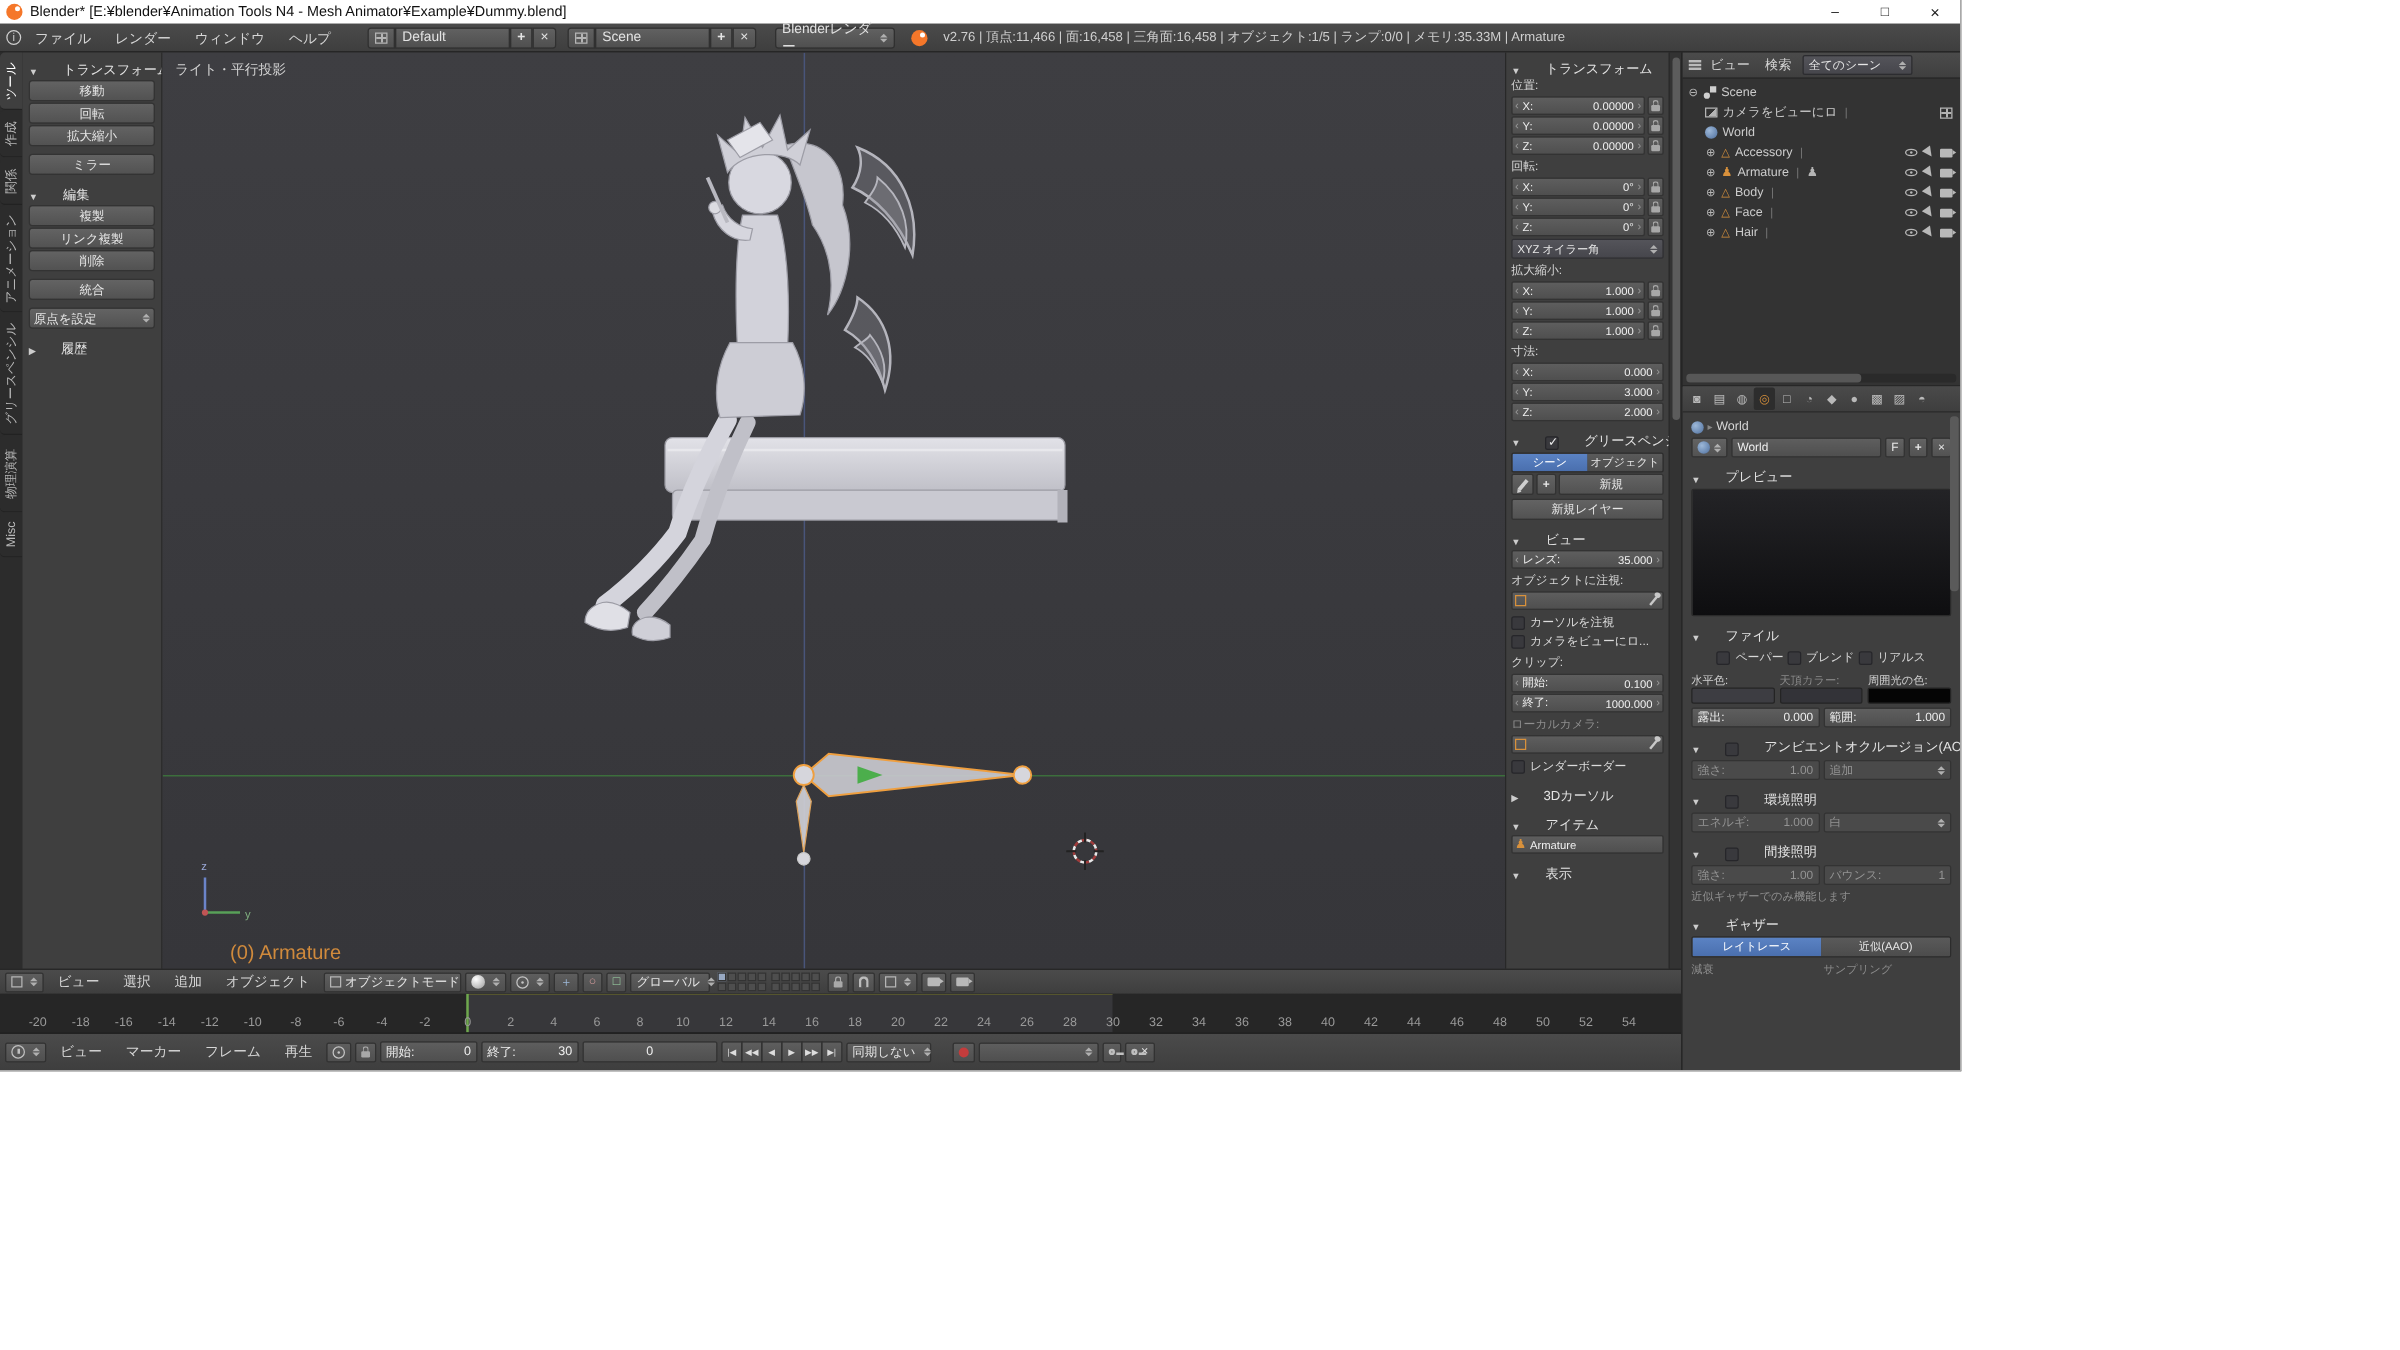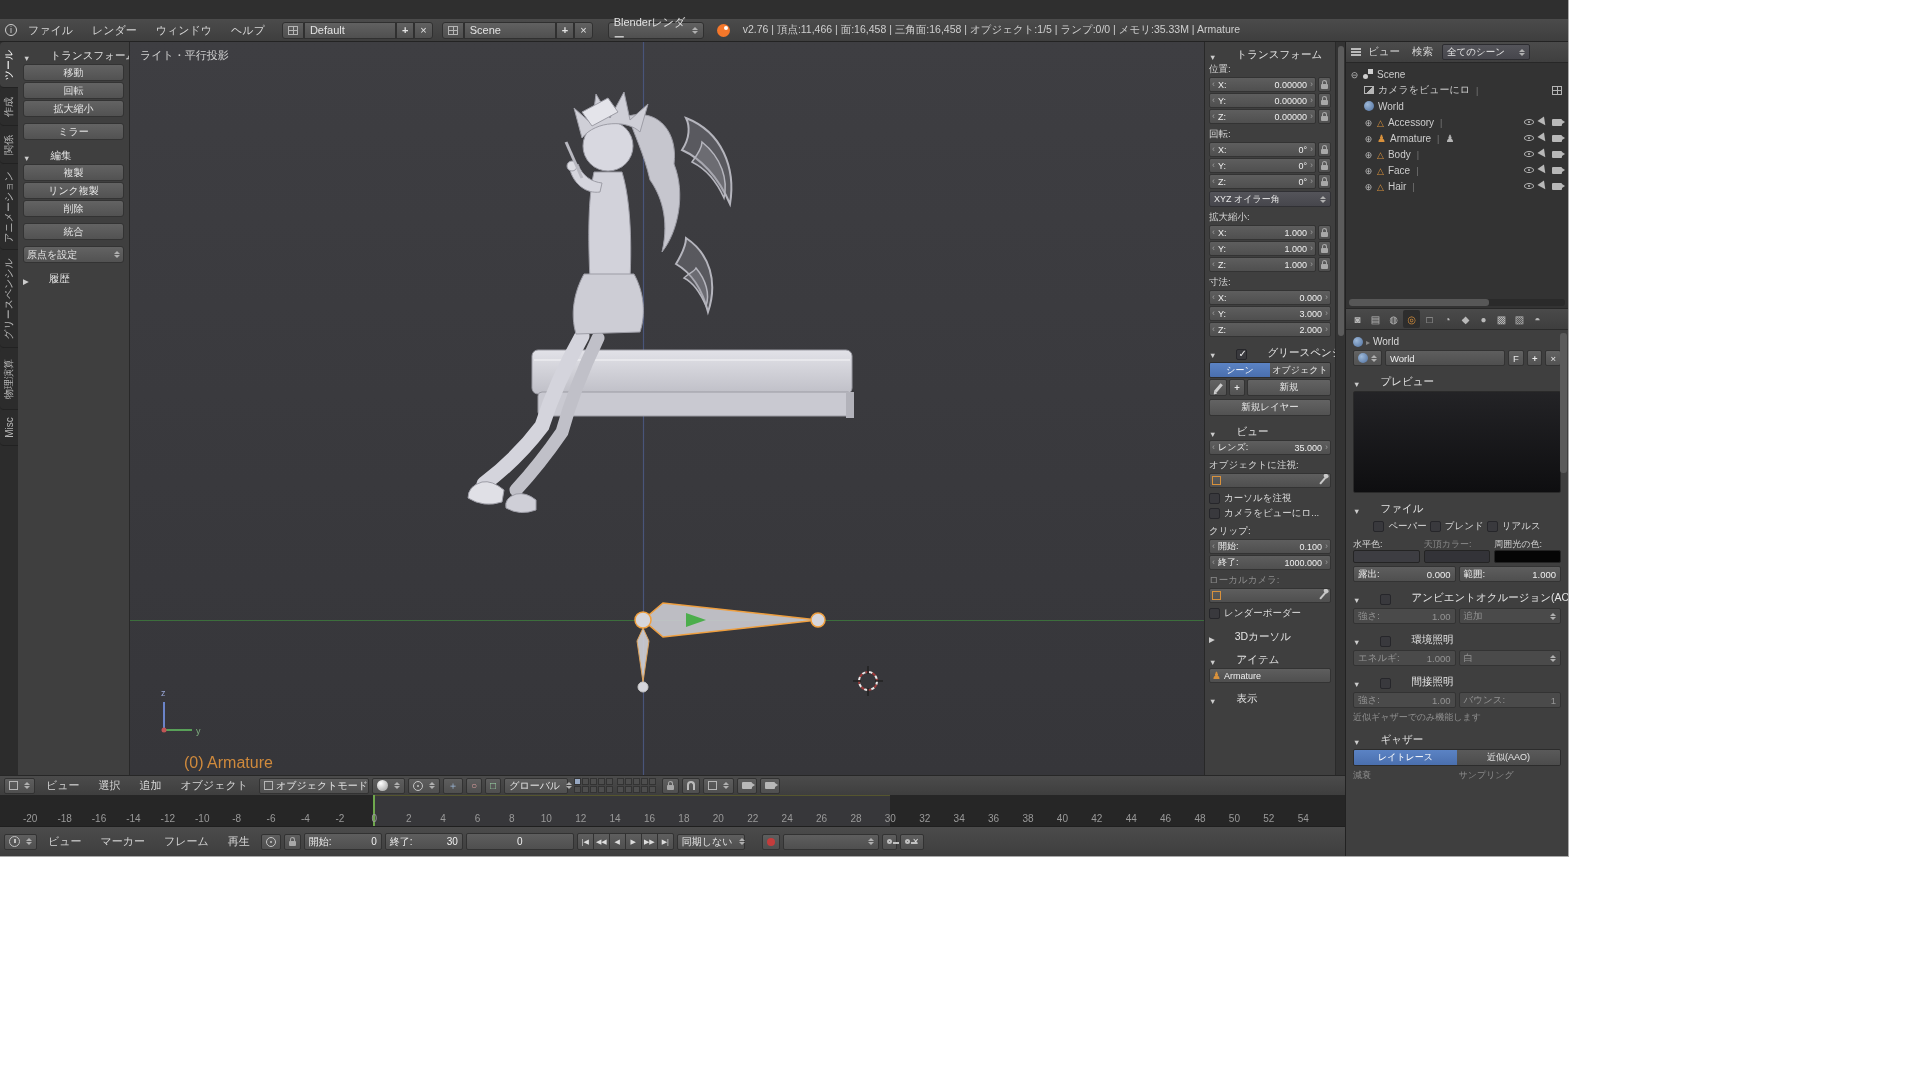--- a/index.html
+++ b/index.html
@@ -155,28 +155,37 @@
 .collab{font-size:9px;color:#d0d0d0;height:12px;white-space:nowrap;overflow:hidden}
 .collab.dis{color:#8a8a8a}
 .pr-note{color:#8f8f8f;font-size:9px;margin-top:3px}
 .vscroll{position:absolute;right:1px;top:24px;width:7px;height:140px;background:#5a5a5a;border-radius:3px}
 </style>
 </head>
 <body>
 
 <div class="window">
 
+  <div class="titlebar">
+    <span class="i-blender"></span>
+    <span class="tb-title">Blender* [E:¥blender¥Animation Tools N4 - Mesh Animator¥Example¥Dummy.blend]</span>
+    <div class="tb-btns">
+      <div class="tb-btn wb-min"></div>
+      <div class="tb-btn wb-max"></div>
+      <div class="tb-btn wb-close"></div>
+    </div>
+  </div>
 
   <div class="ebar infobar">
     <span class="i-info"></span>
     <span class="menu">ファイル</span>
     <span class="menu">レンダー</span>
     <span class="menu">ウィンドウ</span>
     <span class="menu">ヘルプ</span>
-    <div style="display:flex;margin-left:6px">
+    <div style="display:flex;margin-left:18px">
       <div class="hbtn r-l">
           <span class="i-grid"></span>
         </div>
       <div class="hbtn" style="width:92px;justify-content:flex-start">
           <span>Default</span>
         </div>
       <div class="hbtn plus"></div>
       <div class="hbtn r-r xx"></div>
     </div>
     <div style="display:flex;margin-left:6px">

